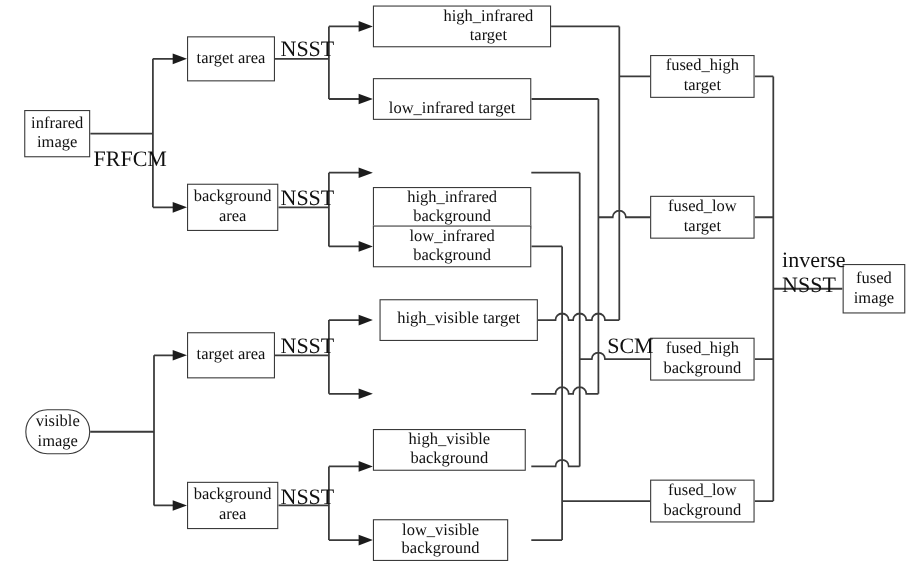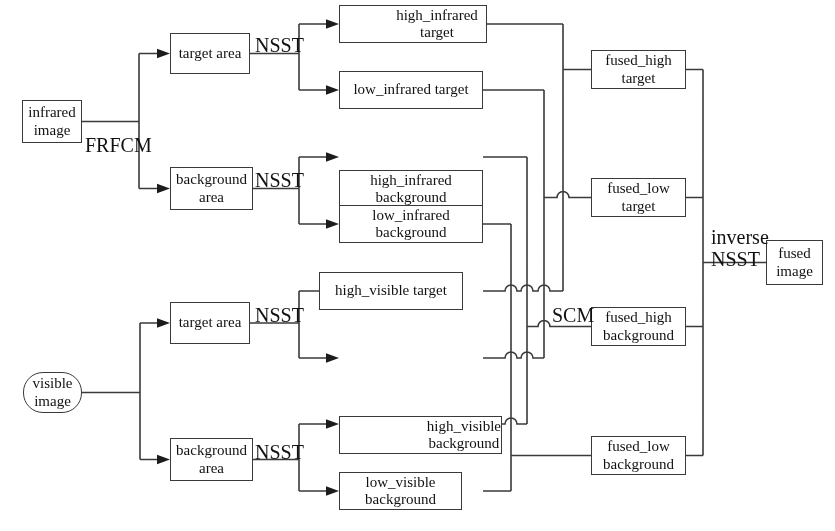--- a/index.html
+++ b/index.html
@@ -105,38 +105,38 @@
 area</span>
     </div>
   <div class="box" style="left:170px;top:302px;width:80px;height:42px;">
       <span class="lbl">target area</span>
     </div>
   <div class="box" style="left:170px;top:438px;width:83px;height:43px;">
       <span class="lbl">background
 area</span>
     </div>
 
-  <div class="box" style="left:339px;top:5px;width:148px;height:38px;padding-left:48px;">
+  <div class="box" style="left:339px;top:5px;width:162px;height:38px;padding-left:48px;">
       <span class="lbl">high_infrared target</span>
     </div>
-  <div class="box" style="left:339px;top:71px;width:144px;height:38px;">
+  <div class="box" style="left:339px;top:71px;width:144px;height:38px;align-items:flex-end;">
       <span class="lbl">low_infrared target</span>
     </div>
   <div class="box" style="left:339px;top:138px;width:144px;height:38px;margin-top:32px;">
       <span class="lbl">high_infrared
 background</span>
     </div>
   <div class="box" style="left:339px;top:205px;width:144px;height:38px;">
       <span class="lbl">low_infrared
 background</span>
     </div>
-  <div class="box" style="left:319px;top:272px;width:144px;height:38px;">
+  <div class="box" style="left:345px;top:272px;width:144px;height:38px;">
       <span class="lbl">high_visible target</span>
     </div>
-  <div class="box" style="left:339px;top:416px;width:163px;height:38px;justify-content:flex-end;">
+  <div class="box" style="left:339px;top:390px;width:139px;height:38px;">
       <span class="lbl">high_visible
 background</span>
     </div>
   <div class="box" style="left:339px;top:472px;width:123px;height:38px;">
       <span class="lbl">low_visible
 background</span>
     </div>
 
   <div class="box" style="left:591px;top:50px;width:95px;height:39px;">
       <span class="lbl">fused_high

